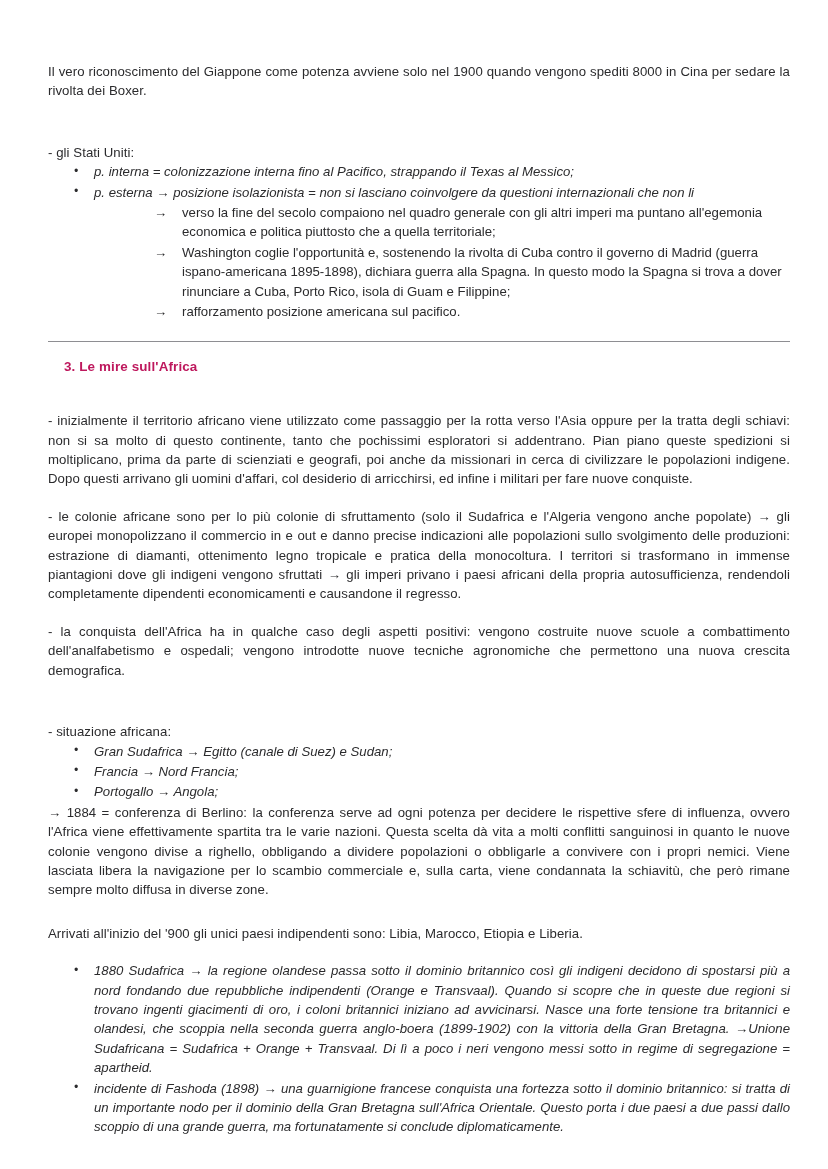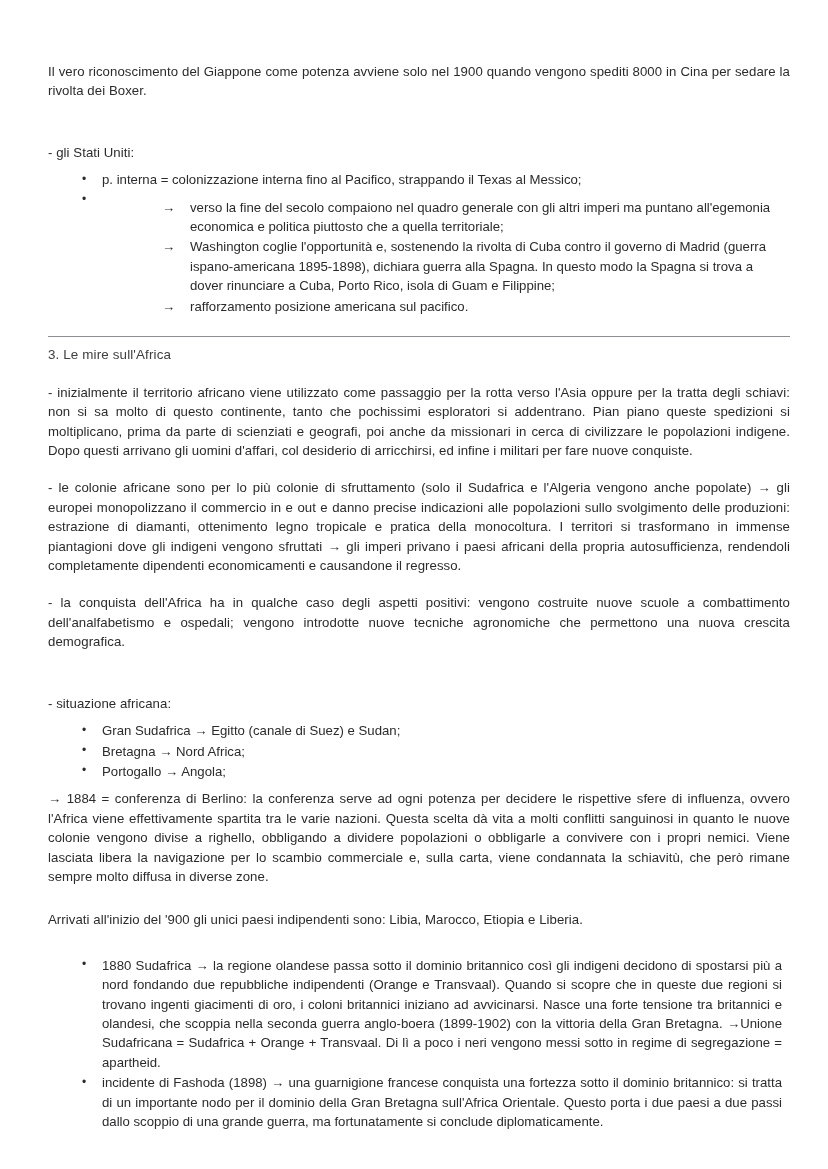--- a/index.html
+++ b/index.html
@@ -36,22 +36,23 @@
     text-align: justify;
     margin: 0;
     letter-spacing: 0.005em;
   }
   .para.left { text-align: left; margin-top: 24px; }
   .gap-md { height: 18px; }
 
   
   .bullets {
     list-style: none;
-    margin: 8px;
+    margin: 0;
     padding: 0;
+    font-style: italic;
   }
   .bullets > li {
     position: relative;
     padding-left: 46px;
     font-size: 13.2px;
     line-height: 1.47;
     margin: 0 0 1px 0;
     text-align: left;
   }
   .bullets > li.justified { text-align: justify; }
@@ -68,21 +69,21 @@
   
   .sub-indent {
     display: block;
     padding-left: 74px;
     text-align: left;
   }
 
   
   .arrows {
     list-style: none;
-    margin: 8px;
+    margin: 0;
     padding: 0;
   }
   .arrows > li {
     position: relative;
     margin: 0 0 1px 0;
     padding-left: 134px;
     font-size: 13.2px;
     line-height: 1.47;
     text-align: left;
     text-indent: -14px;
@@ -95,41 +96,41 @@
   
   .divider {
     border: 0;
     border-top: 1px solid #8e8e92;
     margin: 20px 0 9px 0;
     width: 100%;
   }
   .section-heading {
     font-size: 13.4px;
     line-height: 1.4;
-    color: #404040;
-    margin: 0;
+    color: #be185d;
+    margin: 16px;
     letter-spacing: 0.01em;
-    font-weight: normal;
+    font-weight: bold;
   }
 </style>
 </head>
 <body>
 
 <div class="page">
   <div class="doc-body">
 
     <p class="para">Il vero riconoscimento del Giappone come potenza avviene solo nel 1900 quando vengono spediti 8000 in Cina per sedare la rivolta dei Boxer.</p>
 
     <div class="gap-md"></div>
 
     <p class="para left">- gli Stati Uniti:</p>
 
     <ul class="bullets">
       <li><span>p. interna = colonizzazione interna fino al Pacifico, strappando il Texas al Messico;</span></li>
-      <li></li>
+      <li><span>p. esterna → posizione isolazionista = non si lasciano coinvolgere da questioni internazionali che non li</span></li>
     </ul>
 
     <ul class="arrows">
       <li><span class="arw">→</span><span>verso la fine del secolo compaiono nel quadro generale con gli altri imperi ma puntano all'egemonia economica e politica piuttosto che a quella territoriale;</span></li>
       <li><span class="arw">→</span><span>Washington coglie l'opportunità e, sostenendo la rivolta di Cuba contro il governo di Madrid (guerra ispano-americana 1895-1898), dichiara guerra alla Spagna. In questo modo la Spagna si trova a dover rinunciare a Cuba, Porto Rico, isola di Guam e Filippine;</span></li>
       <li><span class="arw">→</span><span>rafforzamento posizione americana sul pacifico.</span></li>
     </ul>
 
     <hr class="divider">
 
@@ -146,21 +147,21 @@
     <div class="gap-md"></div>
 
     <p class="para">- la conquista dell'Africa ha in qualche caso degli aspetti positivi: vengono costruite nuove scuole a combattimento dell'analfabetismo e ospedali; vengono introdotte nuove tecniche agronomiche che permettono una nuova crescita demografica.</p>
 
     <div class="gap-md"></div>
 
     <p class="para left">- situazione africana:</p>
 
     <ul class="bullets">
       <li><span>Gran Sudafrica → Egitto (canale di Suez) e Sudan;</span></li>
-      <li><span>Bretagna → Nord Africa;</span></li>
+      <li><span>Francia → Nord Francia;</span></li>
       <li><span>Portogallo → Angola;</span></li>
     </ul>
 
     <p class="para">→ 1884 = conferenza di Berlino: la conferenza serve ad ogni potenza per decidere le rispettive sfere di influenza, ovvero l'Africa   viene effettivamente spartita tra le varie nazioni. Questa scelta dà vita a molti conflitti sanguinosi in quanto le nuove colonie vengono divise a righello, obbligando a dividere popolazioni o obbligarle a convivere con i propri nemici. Viene lasciata libera la navigazione per lo scambio commerciale e, sulla carta, viene condannata la schiavitù, che però rimane sempre molto diffusa in diverse zone.</p>
     <p class="para left">Arrivati all'inizio del '900 gli unici paesi indipendenti sono: Libia, Marocco, Etiopia e Liberia.</p>
 
     <div class="gap-md"></div>
 
 
     <ul class="bullets">

